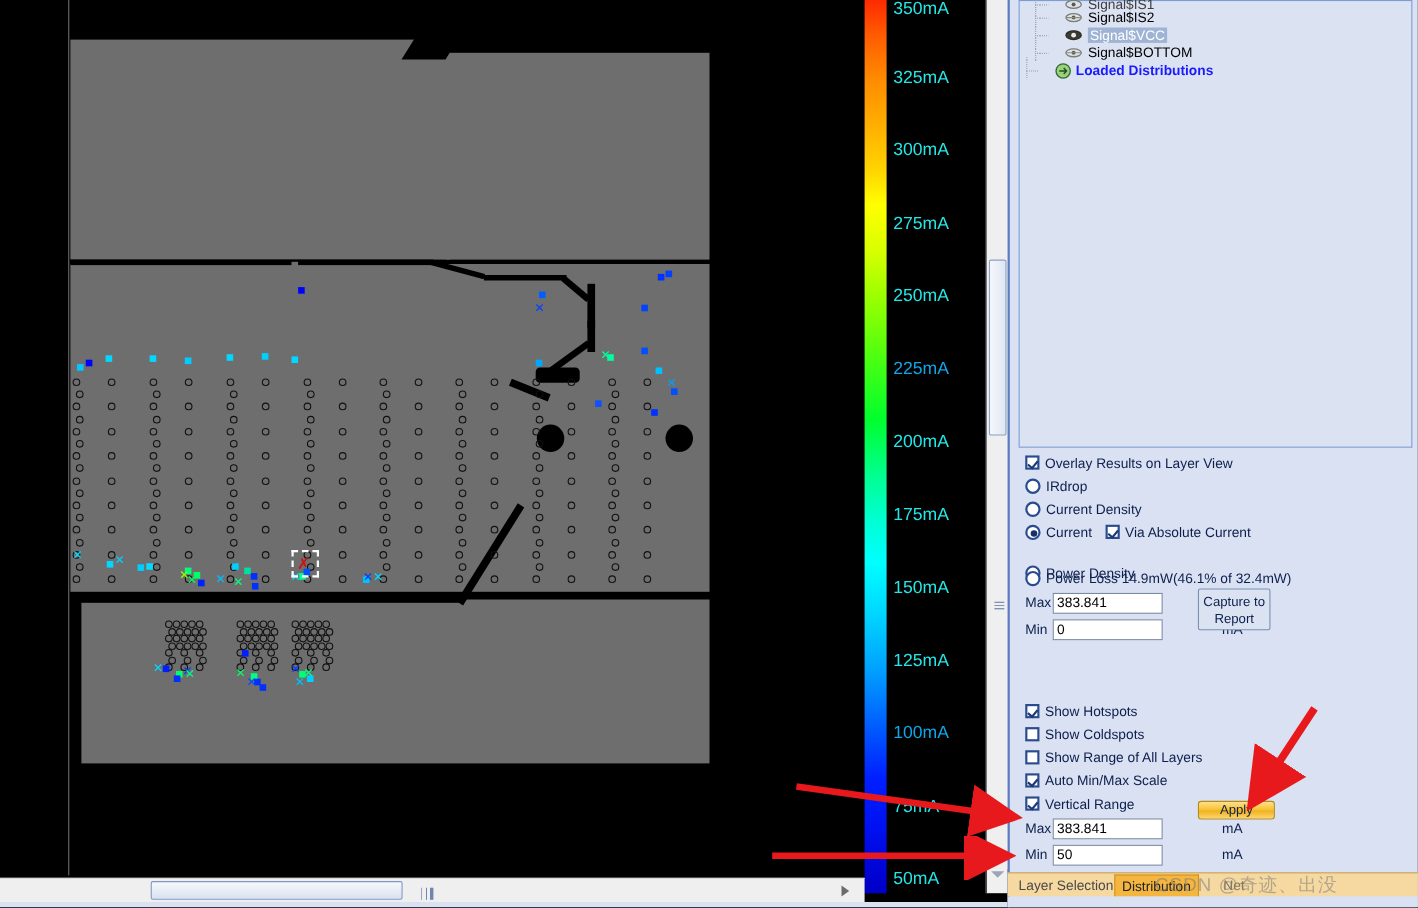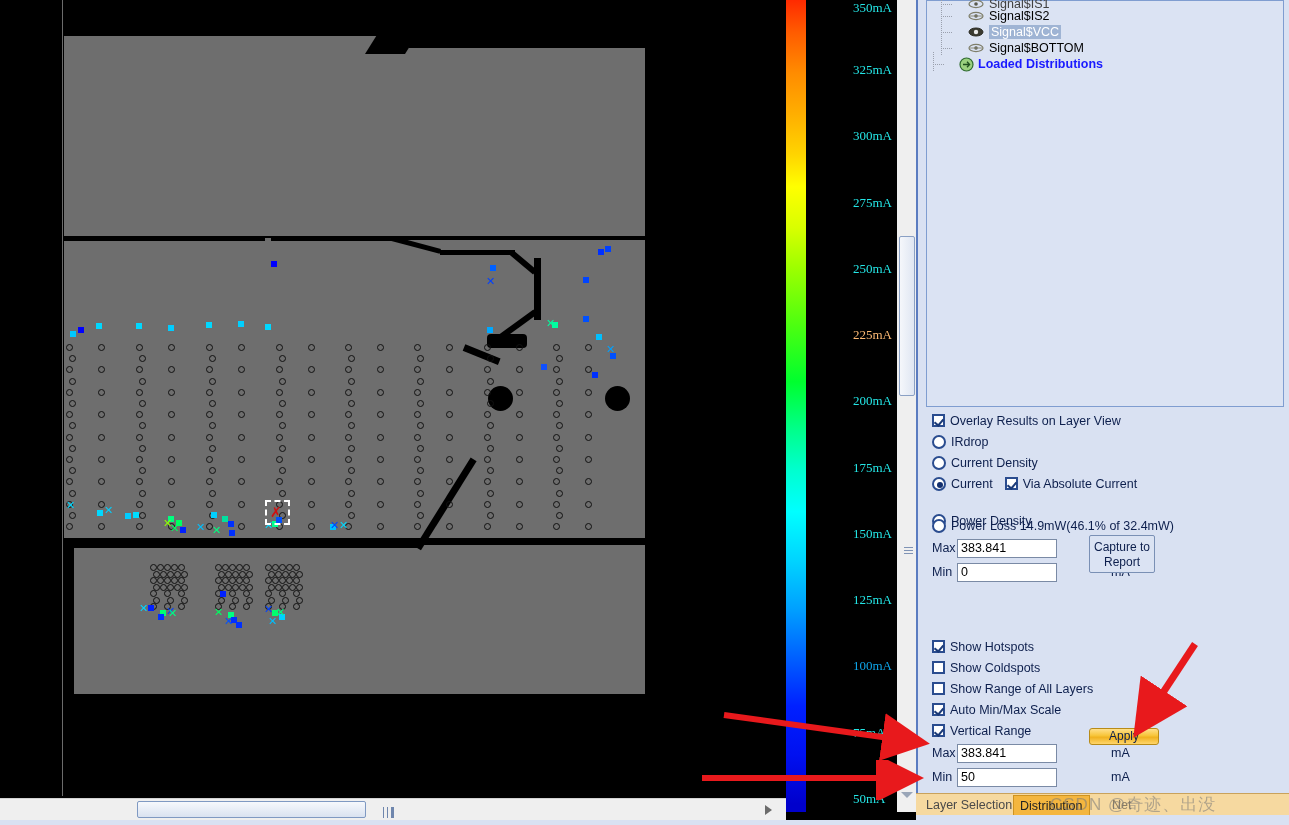--- a/index.html
+++ b/index.html
@@ -80,22 +80,22 @@
   #colorbar{
     position:absolute; left:0; top:0; width:20px; height:812px;
     background:linear-gradient(to bottom,
       #ff2a00 0%, #ff5c00 4%, #ff8c00 9%, #ffae00 14%, #ffd400 19%,
       #ffff00 23%, #d9ff00 28%, #9dff00 33%, #4dff10 40%, #00ff2e 47%,
       #00ff8c 53%, #00ffd0 58%, #00ffff 63%, #00d4ff 69%, #00a0ff 75%,
       #0060ff 81%, #0020ff 87%, #0010f0 93%, #0000cc 99%);
   }
   #colorbar-labels{ position:absolute; left:806px; top:0; width:100px; height:812px; }
   .cb-label{
-    position:absolute; left:6px; color:#24e6e6; font-size:13px;
-    font-family:Liberation Serif, serif; white-space:nowrap;margin-left:41px;
+    position:absolute; left:6px; color:#24e6e6; font-size:16px;
+    font-family:Liberation Sans, sans-serif; white-space:nowrap;
   }
 
   
   #vscroll{ position:absolute; left:896px; top:0; width:20px; height:812px; background:#f0f0f0; border-left:1px solid #000;}
   #vscroll-track{ position:absolute; left:0; top:0; width:20px; height:790px; background:#efefef; }
   #vscroll-thumb{
     position:absolute; left:2px; top:236px; width:16px; height:160px;
     background:linear-gradient(to right,#f5f7fb,#dfe6f2);
     border:1px solid #8aa0c4; border-radius:2px;
   }
@@ -641,21 +641,21 @@
 
 <div id="colorbar-wrap">
   <div id="colorbar"></div>
 </div>
 <div id="colorbar-labels">
     <div class="cb-label" style="top: 0px; color: rgb(36, 230, 230);">350mA</div>
     <div class="cb-label" style="top: 62px; color: rgb(36, 230, 230);">325mA</div>
     <div class="cb-label" style="top: 128px; color: rgb(36, 230, 230);">300mA</div>
     <div class="cb-label" style="top: 195px; color: rgb(36, 230, 230);">275mA</div>
     <div class="cb-label" style="top: 261px; color: rgb(36, 230, 230);">250mA</div>
-    <div class="cb-label" style="top: 327px; color: #fdba74;">225mA</div>
+    <div class="cb-label" style="top: 327px; color: #0ea5e9;">225mA</div>
     <div class="cb-label" style="top: 393px; color: rgb(36, 230, 230);">200mA</div>
     <div class="cb-label" style="top: 460px; color: rgb(36, 230, 230);">175mA</div>
     <div class="cb-label" style="top: 526px; color: rgb(36, 230, 230);">150mA</div>
     <div class="cb-label" style="top: 592px; color: rgb(36, 230, 230);">125mA</div>
     <div class="cb-label" style="top: 658px; color: #0ea5e9;">100mA</div>
     <div class="cb-label" style="top: 725px; color: rgb(36, 230, 230);">75mA</div>
     <div class="cb-label" style="top: 791px; color: rgb(36, 230, 230);">50mA</div>
   </div>
 
 <div id="vscroll">

